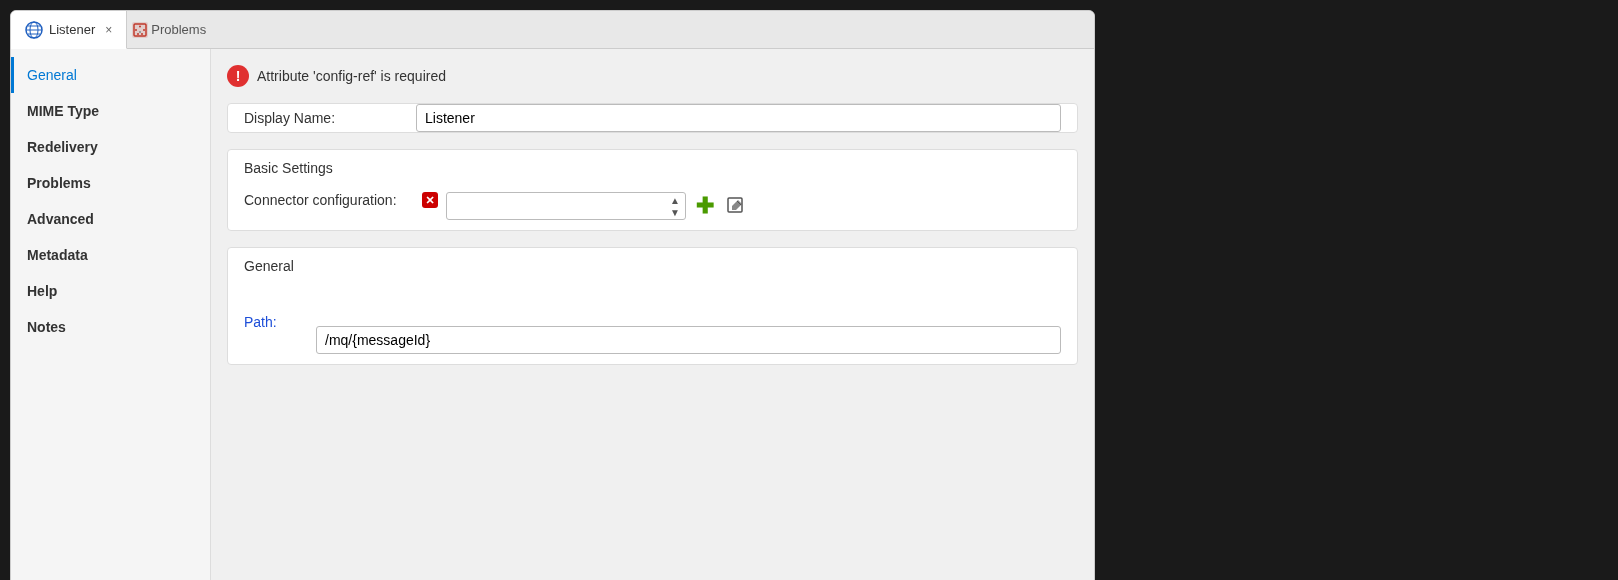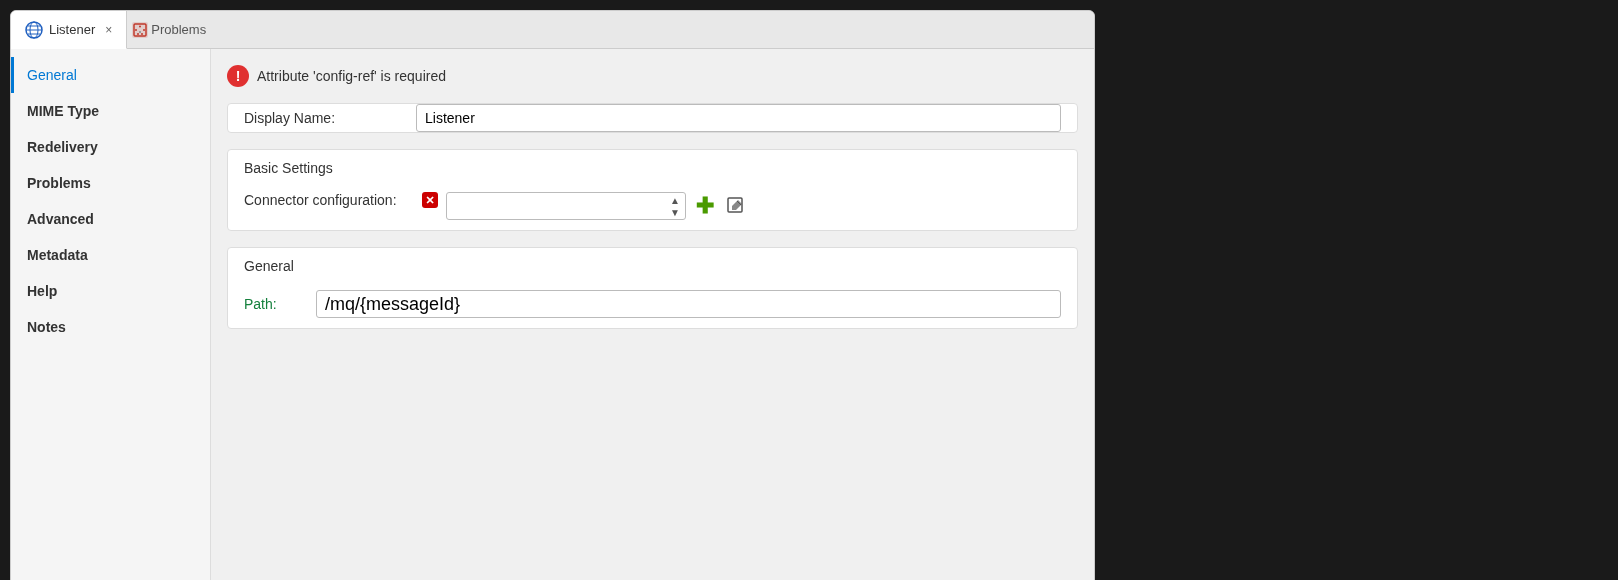--- a/index.html
+++ b/index.html
@@ -279,34 +279,35 @@
     
     .path-row {
       display: flex;
       align-items: center;
       padding: 10px 16px;
       gap: 12px;
     }
 
     .path-label {
       font-size: 14px;
-      color: #15803d;
+      color: #1d4ed8;
       width: 60px;
       flex-shrink: 0;
     }
 
     .path-input {
       flex: 1;
       height: 28px;
       border: 1px solid #bbb;
       border-radius: 3px;
       padding: 0 8px;
-      font-size: 18px;
+      font-size: 14px;
       outline: none;
       background: white;
+      margin-top: 36px;
     }
 
     
     .problems-icon {
       width: 18px;
       height: 18px;
     }
   </style>
 </head>
 <body>

